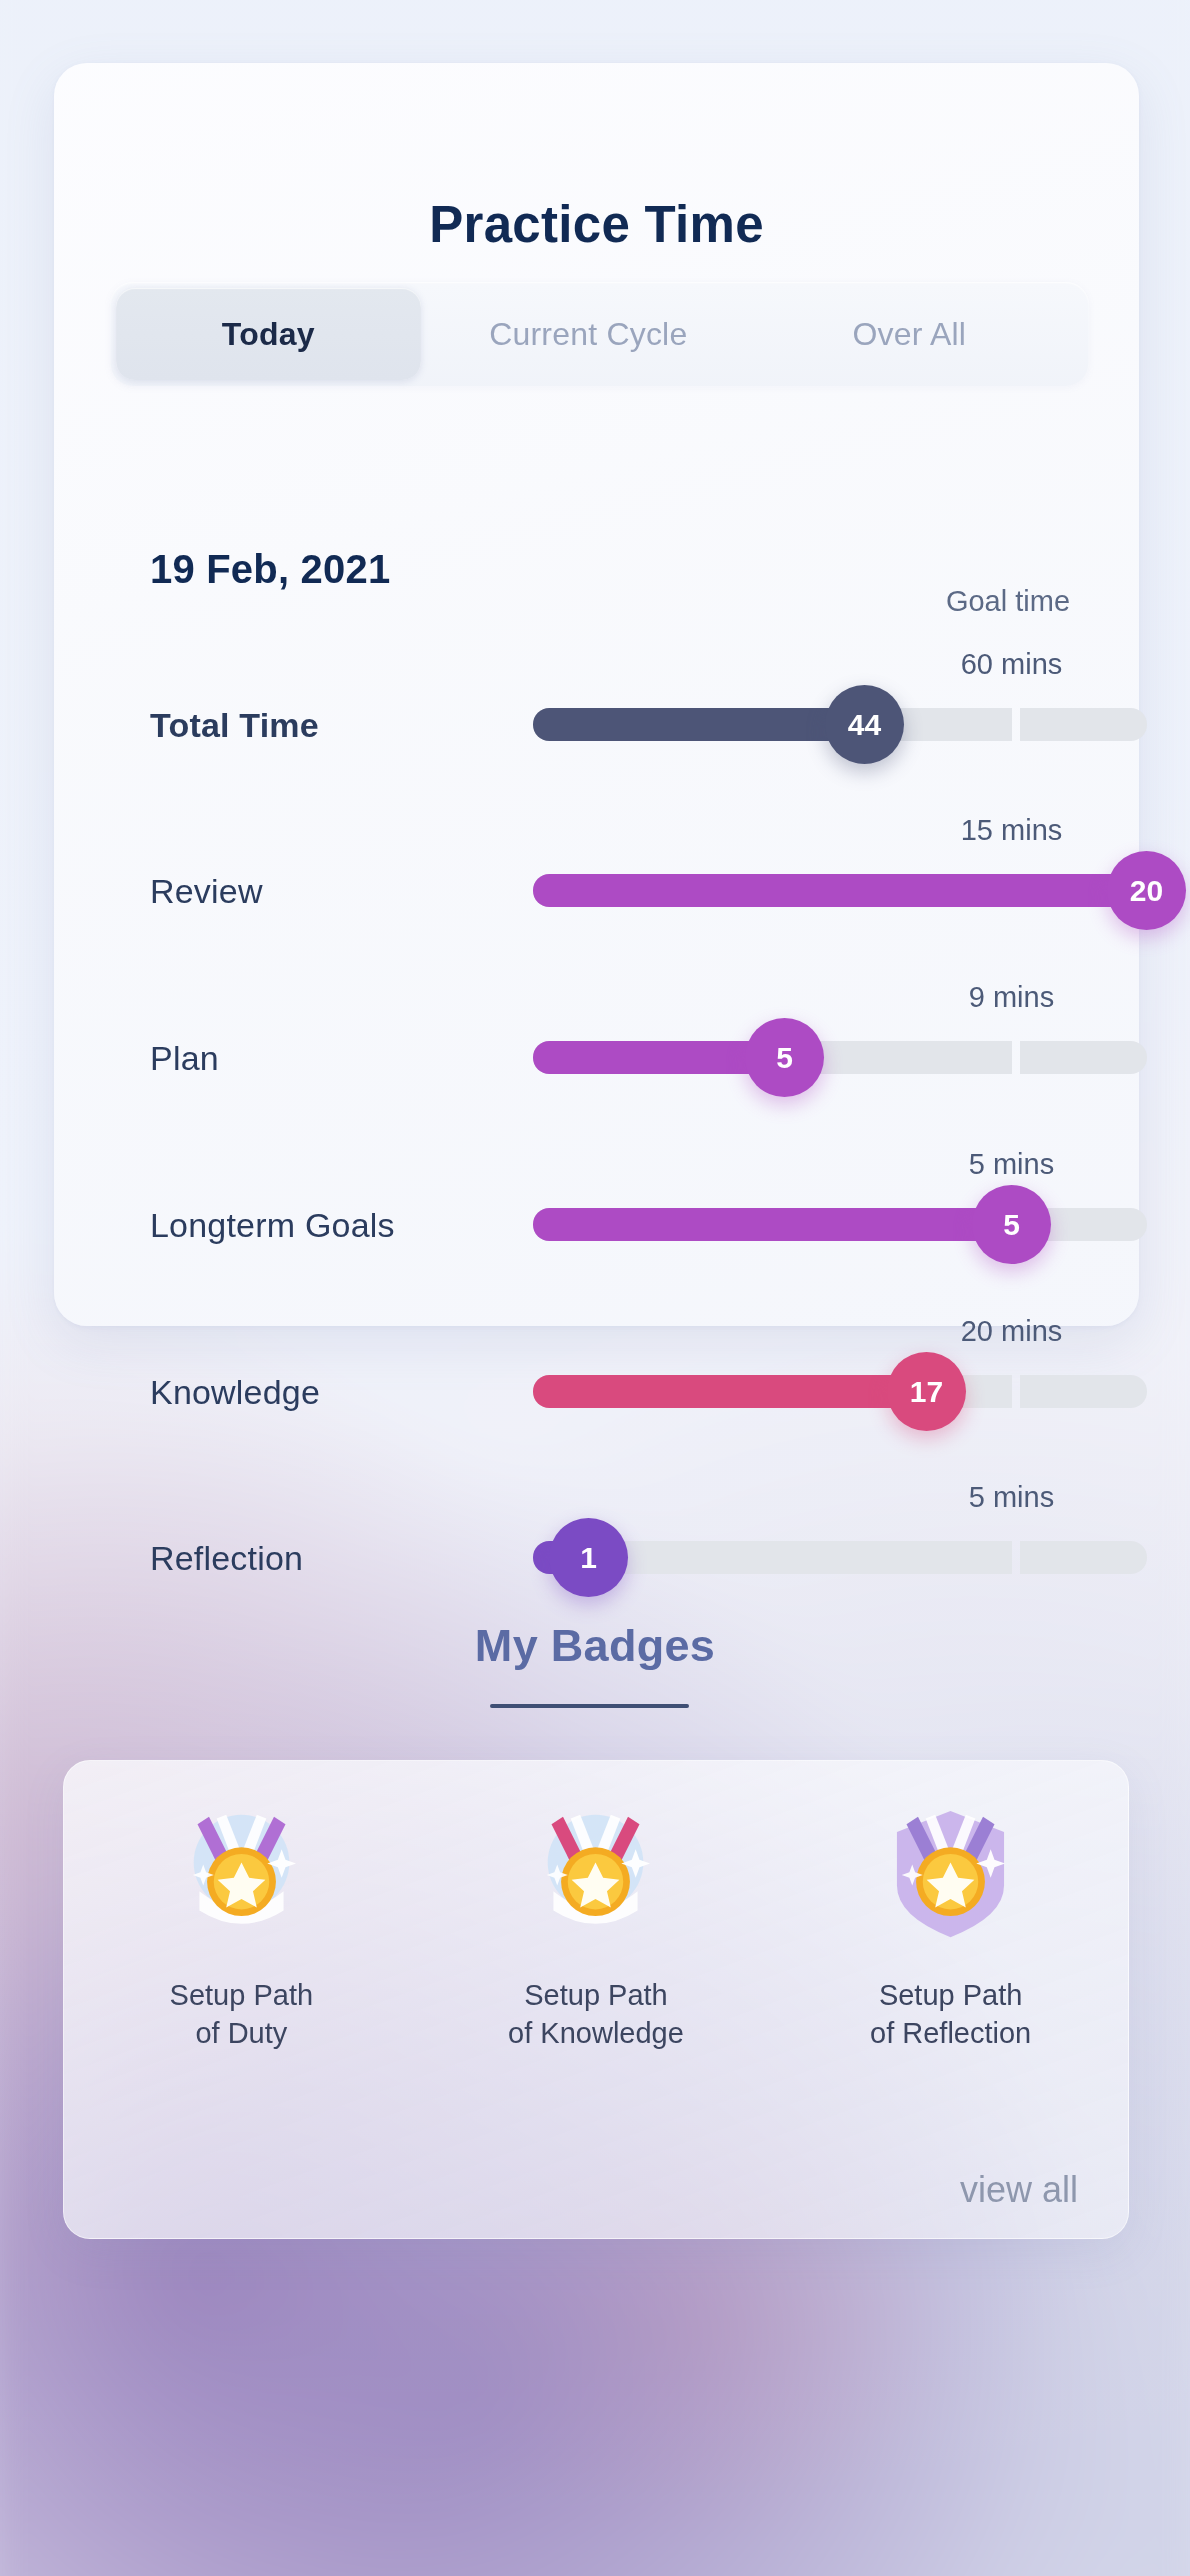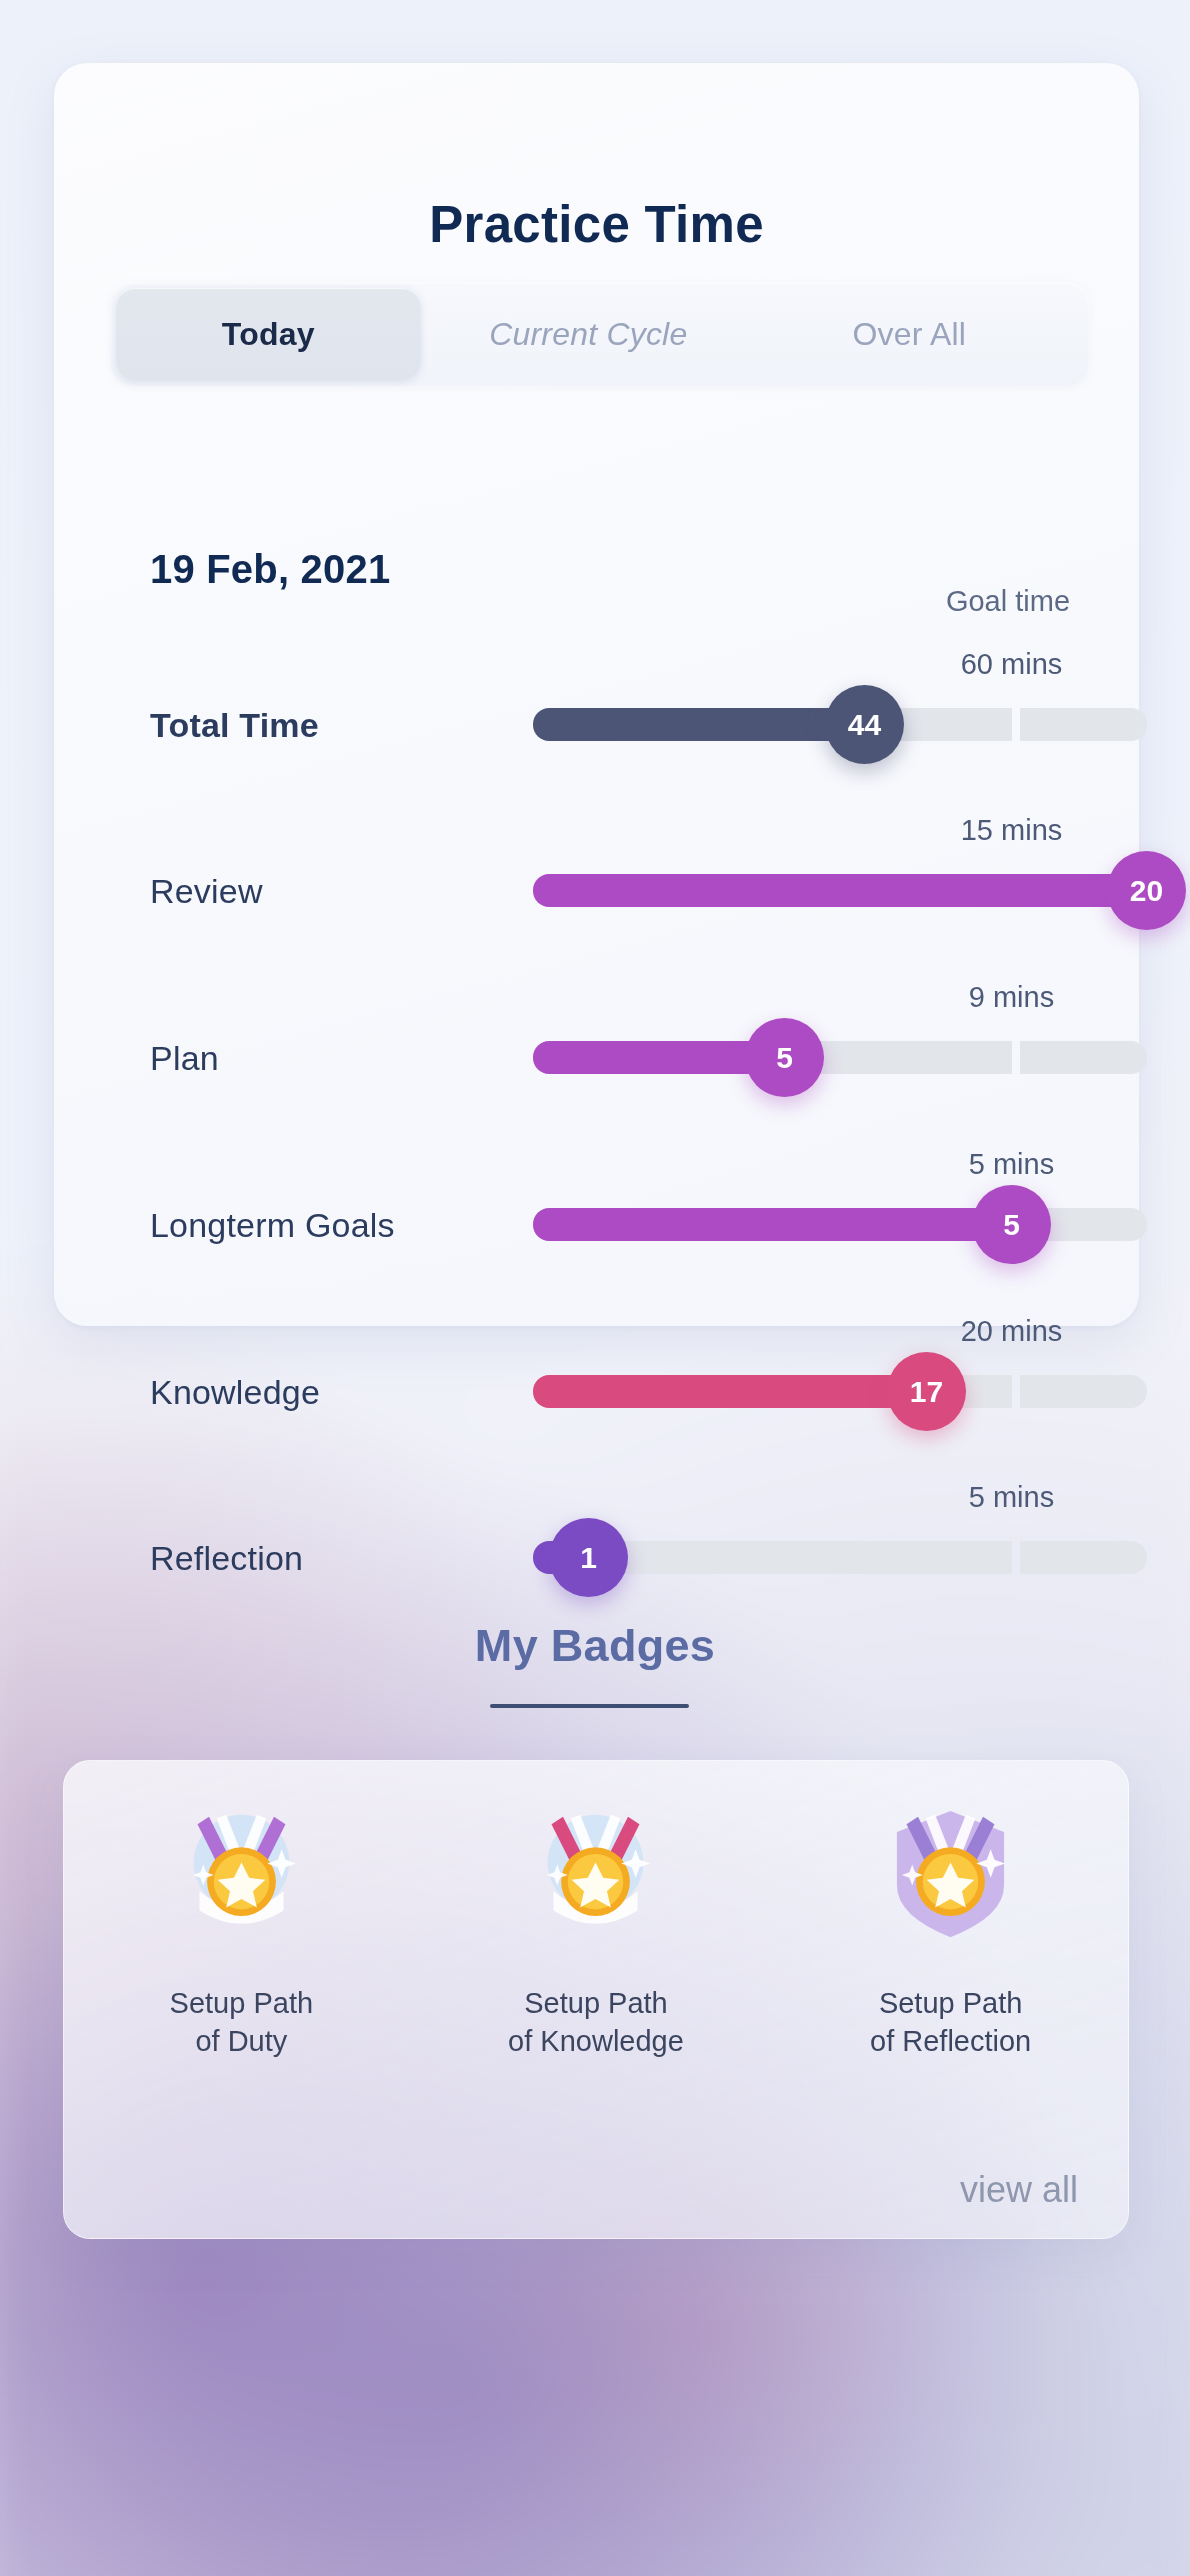--- a/index.html
+++ b/index.html
@@ -80,21 +80,21 @@
     height: 92px;
     display: flex;
     align-items: center;
     justify-content: center;
     font-size: 32px;
     color: #9aa5bd;
     border-radius: 19px;
     letter-spacing: 0.2px;
   }
   .tab:nth-child(1) { width: 305px; margin-left: 5.8px; }
-  .tab:nth-child(2) { width: 335px; font-style: italic; }
+  .tab:nth-child(2) { width: 335px; }
   .tab:nth-child(3) { width: 307px; }
   .tab.active {
     background: linear-gradient(180deg, #e3e8ef 0%, #dfe4ed 100%);
     color: #1b2a48;
     font-weight: 700;
     box-shadow: 0 1.9px 7.7px rgba(120,135,175,0.18), inset 0 1px 1px rgba(255,255,255,0.7);
   }
 
   
   .date-label {
@@ -229,21 +229,21 @@
     align-items: flex-start;
   }
   .badge-item {
     width: 288px;
     display: flex;
     flex-direction: column;
     align-items: center;
   }
   .badge-art { width: 153px; height: 144px; position: relative; }
   .badge-caption {
-    margin-top: 37px;
+    margin-top: 29px;
     text-align: center;
     font-size: 29px;
     line-height: 1.32;
     color: #3c4560;
     white-space: pre-line;
   }
 
   .view-all {
     position: absolute;
     right: 50px;

